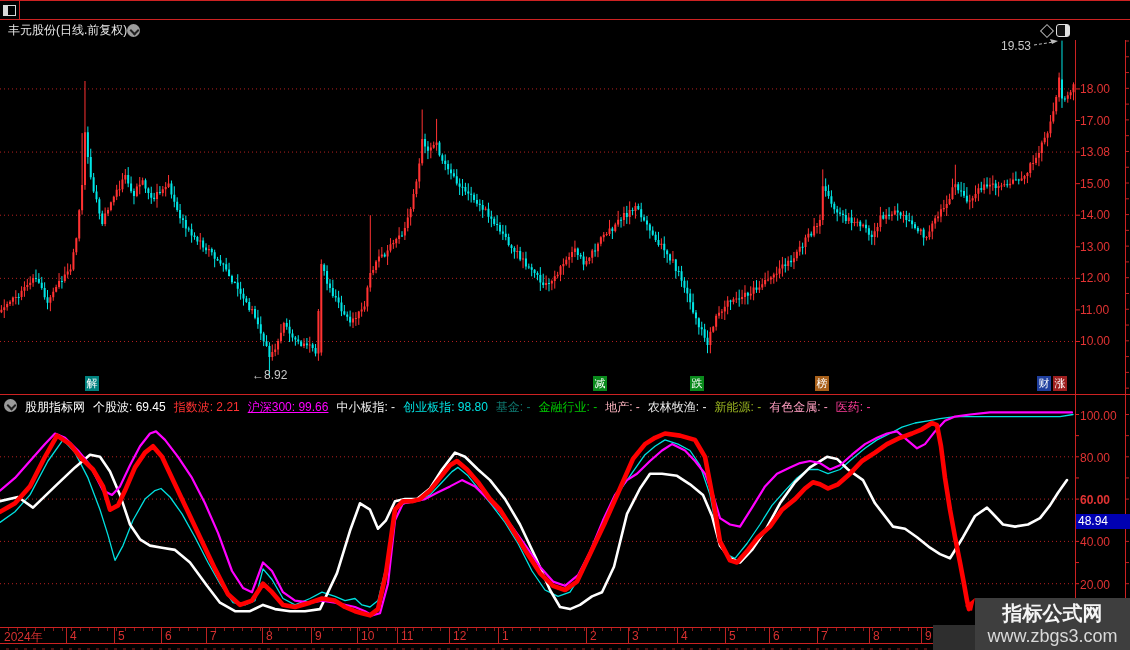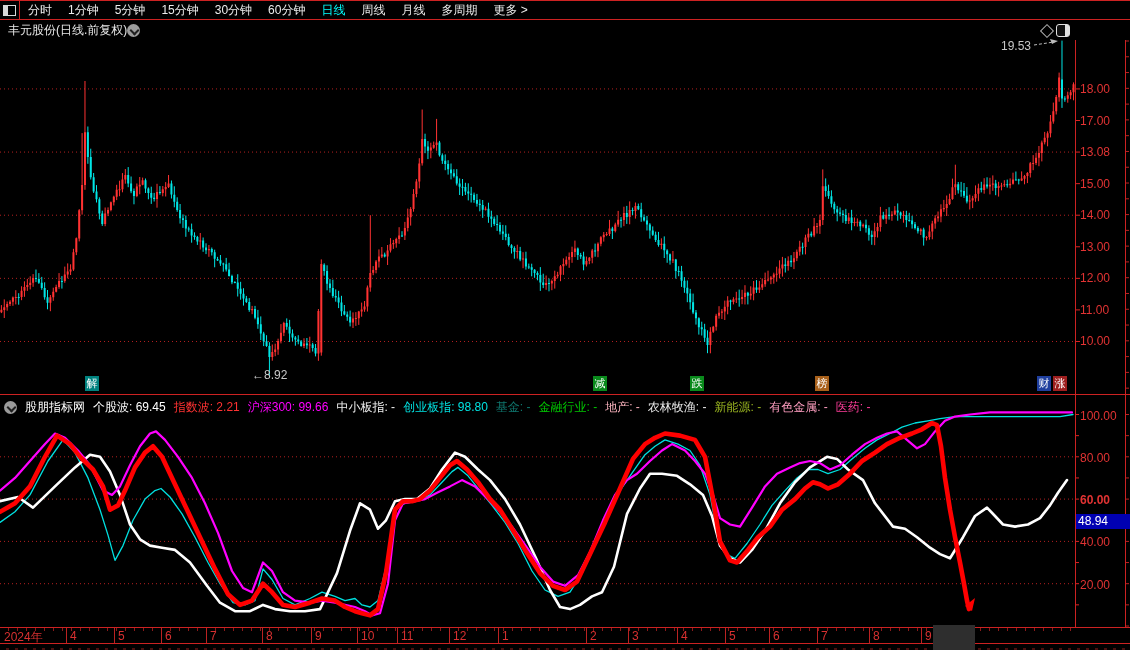--- a/index.html
+++ b/index.html
@@ -31,21 +31,21 @@
   
   #chart-svg{position:absolute;left:0;top:0;z-index:1;}
   
   .axis-label{position:absolute;left:1080px;width:44px;color:#e23333;font-size:12px;z-index:2;letter-spacing:0;}
   .anno{position:absolute;color:#c8c8c8;font-size:12px;z-index:3;white-space:nowrap;}
   .chart-badge{position:absolute;width:14px;height:15px;color:#fff;font-size:11px;line-height:15px;
       text-align:center;z-index:3;}
   #ind-badge{position:absolute;left:1076px;top:514px;width:66px;height:15px;background:#0000b2;color:#fff;
       font-size:12px;line-height:15px;padding-left:2px;box-sizing:border-box;z-index:3;}
   
-  #ind-header{position:absolute;left:4px;top:399px;width:1070px;height:16px;display:flex;align-items:center;
+  #ind-header{position:absolute;left:4px;top:399px;width:1070px;height:16px;display:flex;align-items:flex-start;
       gap:8px;z-index:3;white-space:nowrap;overflow:hidden;}
   .ind-item{white-space:nowrap;}
   
   #timeline{position:absolute;left:0;top:628px;width:1130px;height:15px;z-index:2;background:#000;}
   #timeline-ticks{position:absolute;left:0;top:0;width:1075px;height:3px;
       background:repeating-linear-gradient(90deg,transparent 0 8px,#8a1a1a 8px 9px);}
   .month-label{position:absolute;top:1px;color:#d83030;font-size:12px;}
   .month-sep{position:absolute;top:0;width:1px;height:15px;background:#b22;}
   #bottom-strip{position:absolute;left:0;top:644px;width:1130px;height:6px;background:#000;z-index:2;}
   #bottom-strip::after{content:"";position:absolute;left:0;bottom:0;width:100%;height:2px;
@@ -59,33 +59,20 @@
 </style>
 </head>
 <body>
 
 <div id="app">
 
   <div id="toolbar">
     <div class="tool-icon-cell">
       <span class="winicon"></span>
     </div>
-    <div id="periods">
-        <span class="period">分时</span>
-        <span class="period">1分钟</span>
-        <span class="period">5分钟</span>
-        <span class="period">15分钟</span>
-        <span class="period">30分钟</span>
-        <span class="period">60分钟</span>
-        <span class="period active">日线</span>
-        <span class="period">周线</span>
-        <span class="period">月线</span>
-        <span class="period">多周期</span>
-        <span class="period">更多 &gt;</span>
-      </div>
   </div>
 
   <div id="titlebar">
     <span>丰元股份(日线.前复权)</span>
     <span class="circ-icon"></span>
   </div>
   <div id="diamond-icon"></div>
   <div id="panel-icon"></div>
 
   <svg id="chart-svg" width="1130" height="650">
@@ -199,21 +186,21 @@
       <div class="chart-badge" style="left: 815px; top: 376px; background: rgb(168, 96, 26);">榜</div>
       <div class="chart-badge" style="left: 1037px; top: 376px; background: rgb(31, 63, 158);">财</div>
       <div class="chart-badge" style="left: 1053px; top: 376px; background: rgb(158, 31, 31);">涨</div>
     </div>
 
   <div id="ind-header">
     <span class="circ-icon"></span>
     <span class="ind-item" style="color:#ffffff">股朋指标网</span>
   <span class="ind-item" style="color: rgb(255, 255, 255);">个股波: 69.45</span>
       <span class="ind-item" style="color: rgb(255, 50, 50);">指数波: 2.21</span>
-      <span class="ind-item" style="color: rgb(255, 0, 255);">沪深300: 99.66</span>
+      <span class="ind-item" style="color: rgb(255, 0, 255); text-decoration: underline;">沪深300: 99.66</span>
       <span class="ind-item" style="color: rgb(240, 240, 240);">中小板指: -</span>
       <span class="ind-item" style="color: rgb(0, 224, 224);">创业板指: 98.80</span>
       <span class="ind-item" style="color: #0f766e;">基金: -</span>
       <span class="ind-item" style="color: rgb(0, 200, 0);">金融行业: -</span>
       <span class="ind-item" style="color: rgb(255, 182, 193);">地产: -</span>
       <span class="ind-item" style="color: rgb(232, 232, 232);">农林牧渔: -</span>
       <span class="ind-item" style="color: rgb(154, 181, 32);">新能源: -</span>
       <span class="ind-item" style="color: rgb(255, 158, 192);">有色金属: -</span>
       <span class="ind-item" style="color: rgb(255, 61, 154);">医药: -</span>
     </div>
@@ -254,14 +241,18 @@
       <div class="month-sep" style="left: 817px;"></div>
       <div class="month-label" style="left: 821px;">7</div>
       <div class="month-sep" style="left: 869px;"></div>
       <div class="month-label" style="left: 873px;">8</div>
       <div class="month-sep" style="left: 921px;"></div>
       <div class="month-label" style="left: 925px;">9</div>
     </div>
   <div id="bottom-strip"></div>
 
   <div id="wm-sub"></div>
+  <div id="watermark">
+    <div id="wm1">指标公式网</div>
+    <div id="wm2">www.zbgs3.com</div>
+  </div>
 
 </div>
 
 </body></html>

